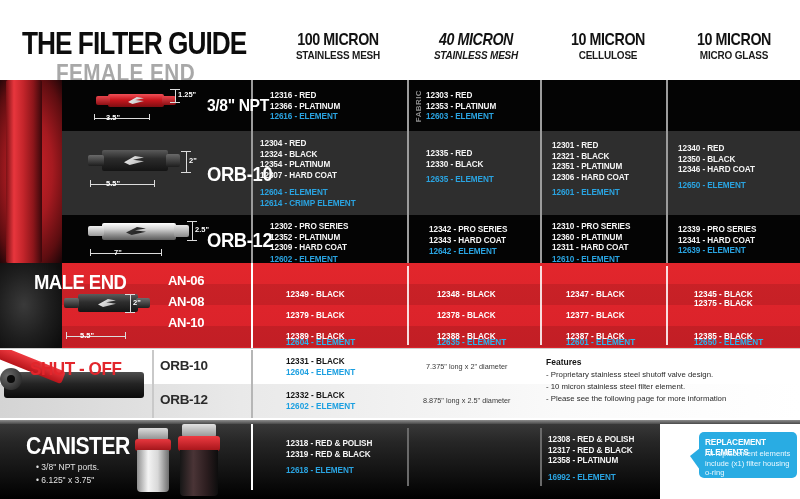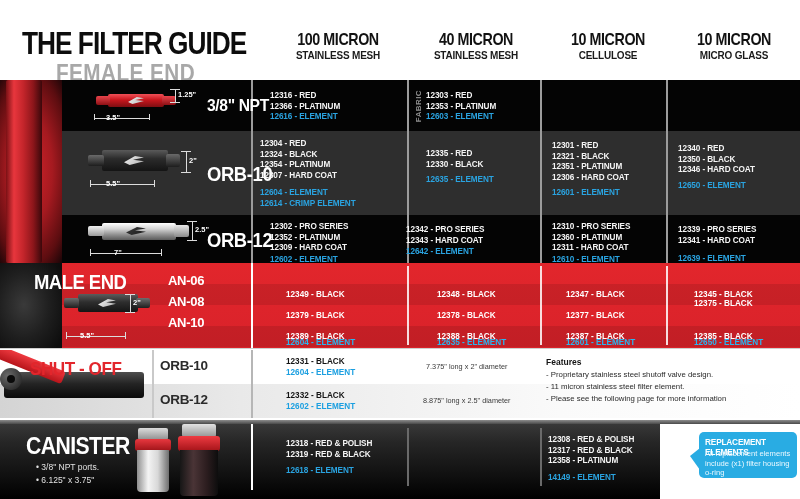--- a/index.html
+++ b/index.html
@@ -146,21 +146,21 @@
 
   <div class="header">
     <div class="title">THE FILTER GUIDE</div>
     <div class="subtitle">FEMALE END</div>
 
     <div class="colhead" style="left:270px;">
       <span class="micron">100 MICRON</span>
       <span class="media">STAINLESS MESH</span>
       <span class="fuel">ALL FUELS</span>
     </div>
-    <div class="colhead" style="left:408px;">
+    <div class="colhead" style="left:408px;font-style:italic;">
       <span class="micron">40 MICRON</span>
       <span class="media">STAINLESS MESH</span>
       <span class="fuel">ALL FUELS</span>
     </div>
     <div class="colhead" style="left:540px;">
       <span class="micron">10 MICRON</span>
       <span class="media">CELLULOSE</span>
       <span class="fuel">GAS &amp; DIESEL</span>
     </div>
     <div class="colhead" style="left:666px;">
@@ -289,35 +289,35 @@
       <div class="dimtxt" style="left:133px; top:10px;">2.5"</div>
 
       <div class="rowlabel" style="left:145px; top:14px; font-size:20px;">ORB-12</div>
 
       <div class="cell" style="left:208px; top:7px;">
         <div class="pn">12302 - PRO SERIES</div>
         <div class="pn">12352 - PLATINUM</div>
         <div class="pn">12309 - HARD COAT</div>
         <div class="pn el" style="margin-top:1px;">12602 - ELEMENT</div>
       </div>
-      <div class="cell" style="left:344px; top:10px;">
+      <div class="cell" style="left:367px; top:10px;">
         <div class="pn">12342 - PRO SERIES</div>
         <div class="pn">12343 - HARD COAT</div>
         <div class="pn el" style="margin-top:1px;">12642 - ELEMENT</div>
       </div>
       <div class="cell" style="left:490px; top:7px;">
         <div class="pn">12310 - PRO SERIES</div>
         <div class="pn">12360 - PLATINUM</div>
         <div class="pn">12311 - HARD COAT</div>
         <div class="pn el" style="margin-top:1px;">12610 - ELEMENT</div>
       </div>
       <div class="cell" style="left:616px; top:10px;">
         <div class="pn">12339 - PRO SERIES</div>
         <div class="pn">12341 - HARD COAT</div>
-        <div class="pn el" style="margin-top:8px;">12639 - ELEMENT</div>
+        <div class="pn el" style="margin-top:0;">12639 - ELEMENT</div>
       </div>
     </div>
   </div>
 
   <div class="redband">
     <div class="bg"></div>
     <div class="stripe" style="top:21px;"></div>
     <div class="stripe" style="top:63px;"></div>
     <div class="artL"></div>
 
@@ -394,21 +394,21 @@
     <div class="pnb" style="position:absolute; left:286px; top:9px;">12331 - BLACK</div>
     <div class="pnb el" style="position:absolute; left:286px; top:20px;">12604 - ELEMENT</div>
     <div class="pnb" style="position:absolute; left:286px; top:43px;">12332 - BLACK</div>
     <div class="pnb el" style="position:absolute; left:286px; top:54px;">12602 - ELEMENT</div>
 
     <div class="dimnote" style="left:426px; top:14px;">7.375" long x 2" diameter</div>
     <div class="dimnote" style="left:423px; top:48px;">8.875" long x 2.5" diameter</div>
 
     <div class="feathead" style="left:546px; top:9px;">Features</div>
     <div class="featline" style="left:546px; top:22px;">- Proprietary stainless steel shutoff valve design.</div>
-    <div class="featline" style="left:546px; top:34px;">- 11 micron stainless steel filter element.</div>
+    <div class="featline" style="left:546px; top:34px;">- 10 micron stainless steel filter element.</div>
     <div class="featline" style="left:546px; top:46px;">- Please see the following page for more information</div>
   </div>
 
   <div class="canister">
     <div style="position:absolute; left:0; top:0; width:800px; height:4px; background:linear-gradient(180deg,#8c8c8c,#4a4a4a);"></div>
 
     <div class="canlabel">CANISTER</div>
     <div class="canbullet" style="left:36px; top:42px;">• 3/8" NPT ports.</div>
     <div class="canbullet" style="left:36px; top:55px;">• 6.125" x 3.75"</div>
 
@@ -430,21 +430,21 @@
     <div class="cell" style="position:absolute; left:286px; top:19px;">
       <div class="pn">12318 - RED &amp; POLISH</div>
       <div class="pn">12319 - RED &amp; BLACK</div>
       <div class="pn el" style="margin-top:6px;">12618 - ELEMENT</div>
     </div>
 
     <div class="cell" style="position:absolute; left:548px; top:15px;">
       <div class="pn">12308 - RED &amp; POLISH</div>
       <div class="pn">12317 - RED &amp; BLACK</div>
       <div class="pn">12358 - PLATINUM</div>
-      <div class="pn el" style="margin-top:6px;">14149 - ELEMENT</div>
+      <div class="pn el" style="margin-top:6px;">16992 - ELEMENT</div>
     </div>
   </div>
 
   <div class="badge">
     <div class="bt">REPLACEMENT ELEMENTS</div>
     <div class="bs">All replacement elements include (x1) filter housing o-ring</div>
   </div>
 
 </div>
 

